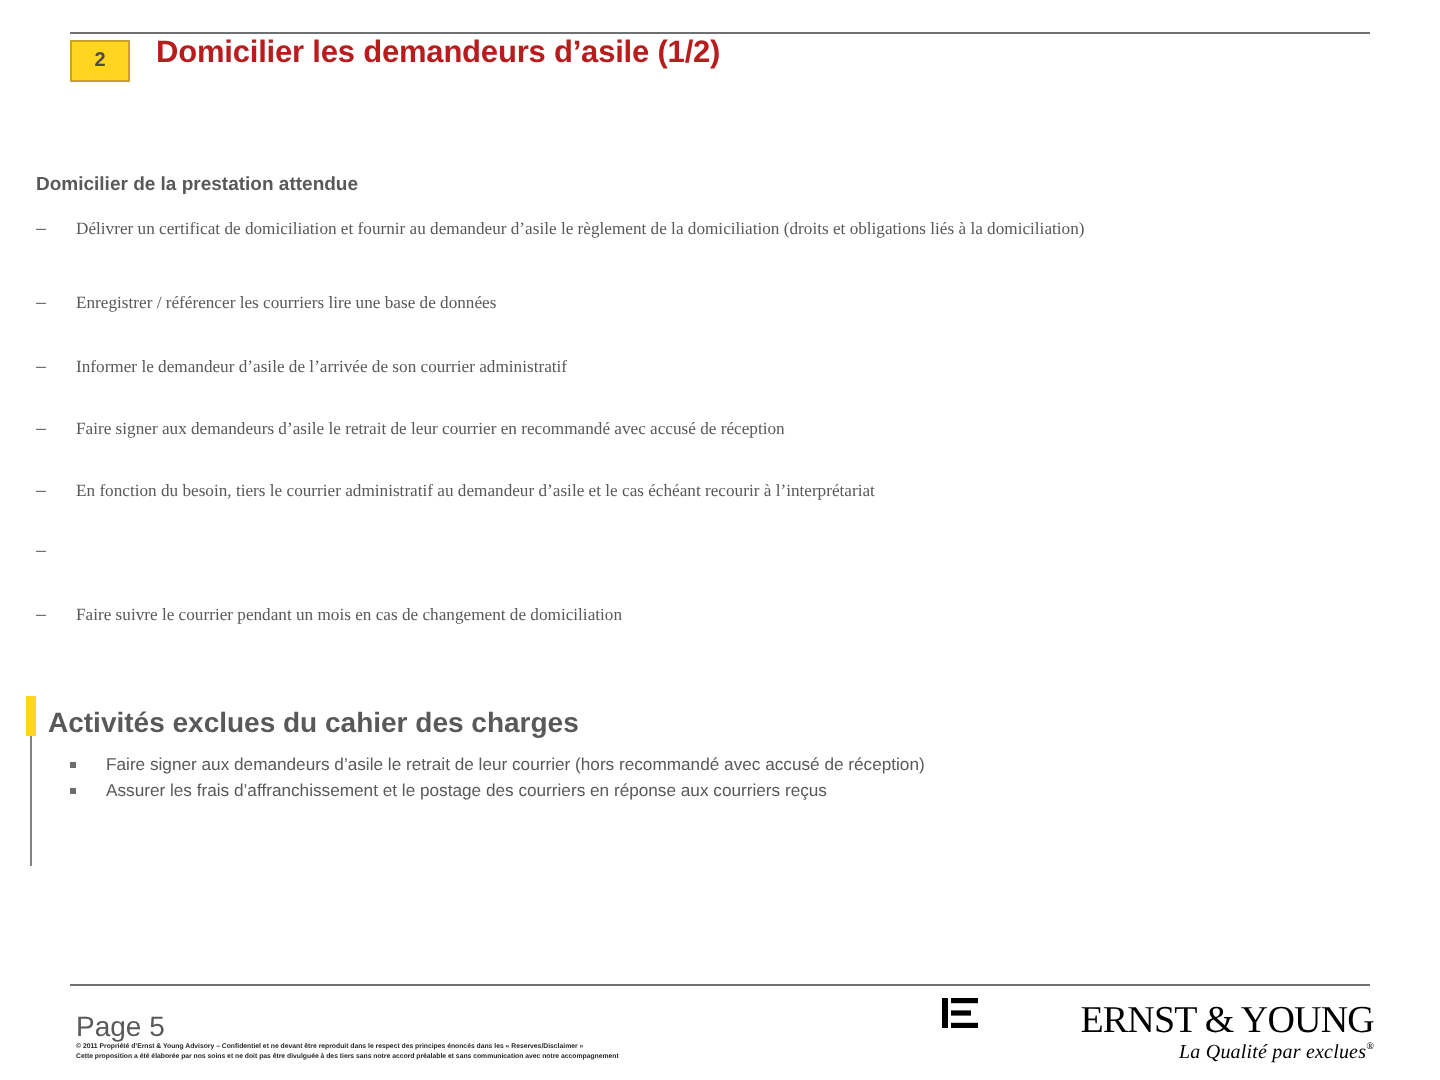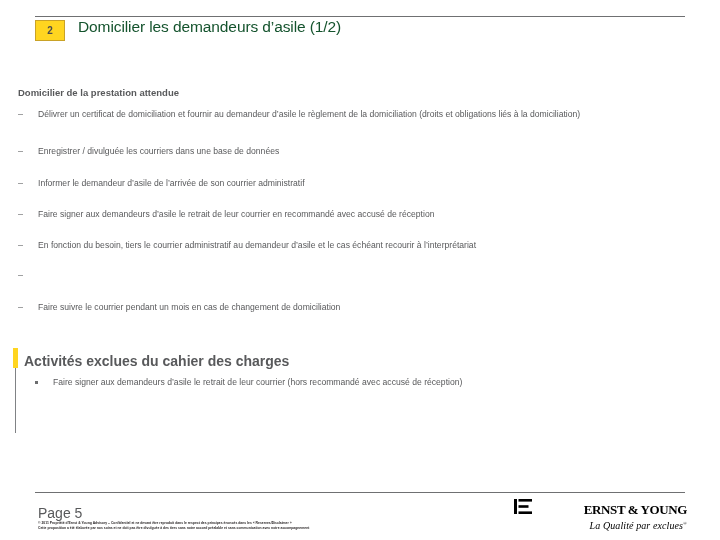--- a/index.html
+++ b/index.html
@@ -54,22 +54,22 @@
     font-weight: bold;
     line-height: 19px;
     text-align: center;
     letter-spacing: 0;
   }
   .slide-title {
     position: absolute;
     left: 43px;
     top: 0px;
     font-size: 15.5px;
-    font-weight: normal;
-    color: #14532d;
+    font-weight: bold;
+    color: #b91c1c;
     white-space: nowrap;
     letter-spacing: -0.1px;
   }
 
   
   .section-heading {
     position: absolute;
     font-size: 9.5px;
     font-weight: bold;
     color: #58595b;
@@ -98,20 +98,21 @@
     color: #6c6d6f;
     line-height: 12px;
   }
   .bullet-row .btext {
     display: block;
     font-size: 8.6px;
     line-height: 13px;
     color: #58595b;
     text-align: justify;
     text-justify: inter-word;
+    font-family: Liberation Serif, serif;
   }
   .bullet-row.nojust .btext { text-align: left; }
 
   
   .b0 { position: absolute; left: 0; right: 0; top: 0px;   }
   .b1 { position: absolute; left: 0; right: 0; top: 37px;  }
   .b2 { position: absolute; left: 0; right: 0; top: 69px;  }
   .b3 { position: absolute; left: 0; right: 0; top: 100px; }
   .b4 { position: absolute; left: 0; right: 0; top: 131px; }
   .b5 { position: absolute; left: 0; right: 0; top: 161px; }
@@ -220,22 +221,22 @@
     display: inline-block;
     vertical-align: middle;
     margin-right: 3px;
     position: relative;
     top: -1px;
   }
   .ey-name {
     display: inline-block;
     vertical-align: middle;
     font-family: "Liberation Serif", serif;
-    font-size: 13px;
-    font-weight: bold;
+    font-size: 19px;
+    font-weight: normal;
     color: #000000;
     letter-spacing: -0.4px;
     line-height: 19px;
     margin-left: 44px;
   }
   .ey-tag {
     margin-top: 1px;
     font-family: "Liberation Serif", serif;
     font-style: italic;
     font-size: 10px;
@@ -258,21 +259,21 @@
 
   <div class="section-heading" id="desc-heading">Domicilier de la prestation attendue</div>
 
   <div class="bullet-list">
     <div class="bullet-row b0">
       <span class="dash">–</span>
       <span class="btext">Délivrer un certificat de domiciliation et fournir au demandeur d’asile le règlement de la domiciliation (droits et obligations liés à la domiciliation)</span>
     </div>
     <div class="bullet-row b1 nojust">
       <span class="dash">–</span>
-      <span class="btext">Enregistrer / divulguée les courriers dans une base de données</span>
+      <span class="btext">Enregistrer / référencer les courriers lire une base de données</span>
     </div>
     <div class="bullet-row b2 nojust">
       <span class="dash">–</span>
       <span class="btext">Informer le demandeur d’asile de l’arrivée de son courrier administratif</span>
     </div>
     <div class="bullet-row b3 nojust">
       <span class="dash">–</span>
       <span class="btext">Faire signer aux demandeurs d’asile le retrait de leur courrier en recommandé avec accusé de réception</span>
     </div>
     <div class="bullet-row b4 nojust">
@@ -289,20 +290,24 @@
   </div>
 
   <div class="excluded">
     <div class="vrule-top"></div>
     <div class="vrule-bottom"></div>
     <div class="ex-heading">Activités exclues du cahier des charges</div>
     <div class="ex-list">
       <div class="ex-row">
         <span class="sq"></span>
         <span class="etext">Faire signer aux demandeurs d’asile le retrait de leur courrier (hors recommandé avec accusé de réception)</span>
+      </div>
+      <div class="ex-row">
+        <span class="sq"></span>
+        <span class="etext">Assurer les frais d’affranchissement et le postage des courriers en réponse aux courriers reçus</span>
       </div>
     </div>
   </div>
 
   <div class="footer-rule"></div>
   <div class="page-label">Page 5</div>
   <div class="legal">
     <div>© 2011 Propriété d’Ernst &amp; Young Advisory – Confidentiel et ne devant être reproduit dans le respect des principes énoncés dans les « Reserves/Disclaimer »</div>
     <div>Cette proposition a été élaborée par nos soins et ne doit pas être divulguée à des tiers sans notre accord préalable et sans communication avec notre accompagnement</div>
   </div>

